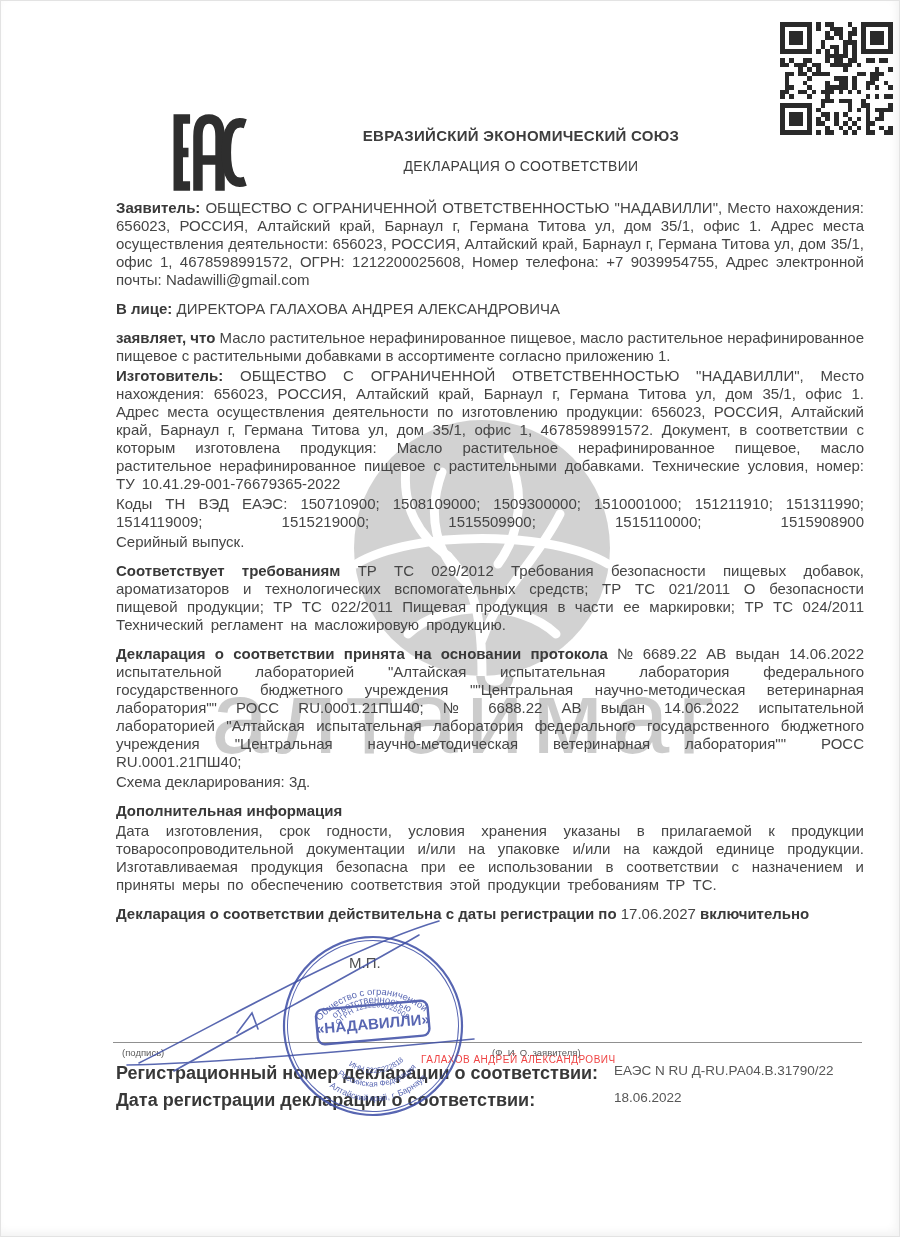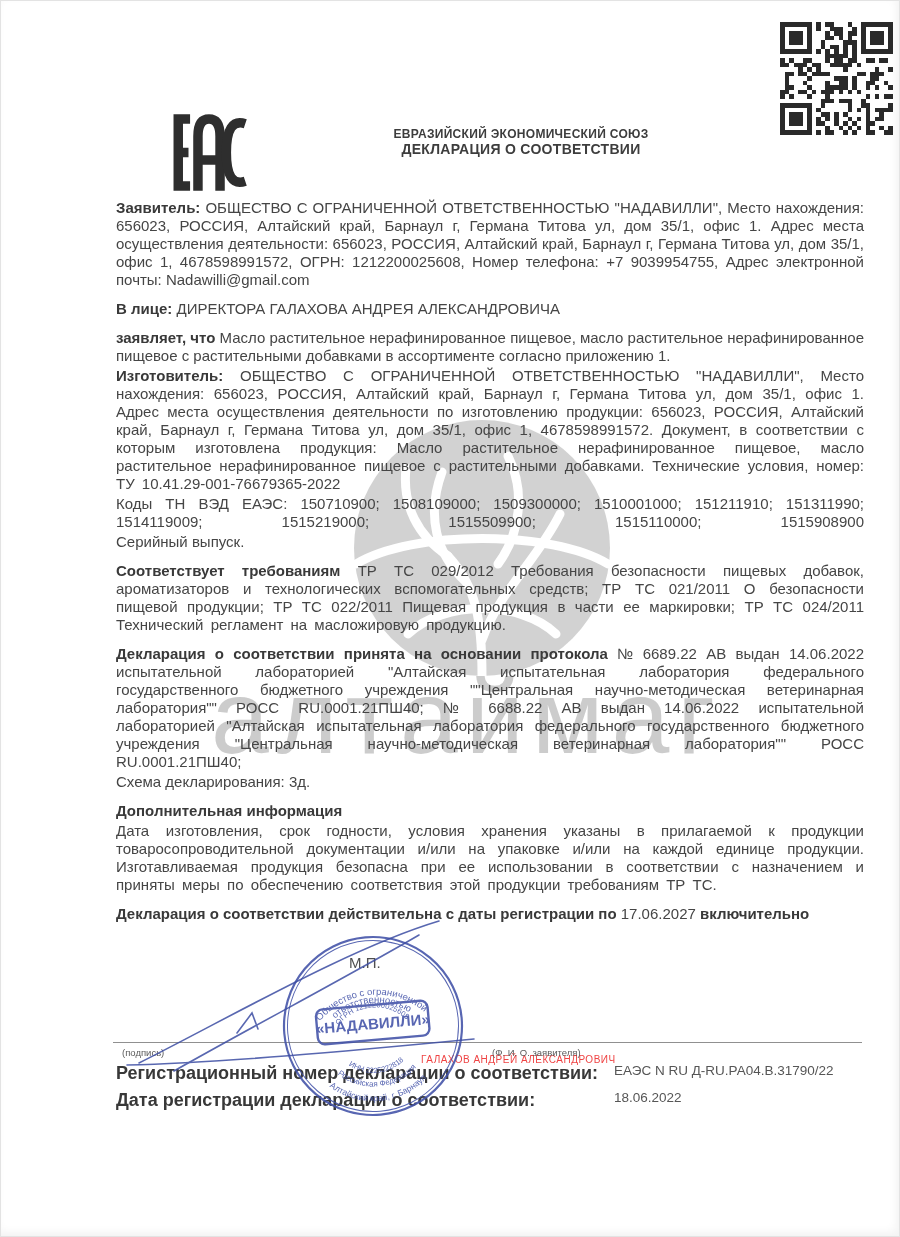--- a/index.html
+++ b/index.html
@@ -6,22 +6,22 @@
   html,body{margin:0;padding:0;background:#ffffff;}
   .page{
     position:relative;width:900px;height:1237px;background:#ffffff;overflow:hidden;
     font-family:"Liberation Sans",sans-serif;color:#454545;
     border:1px solid #e3e3e3;box-sizing:border-box;
     box-shadow:inset -3px -4px 8px rgba(0,0,0,0.05);
   }
   
   .eac{position:absolute;left:167px;top:104px;z-index:2;}
   .titles{position:absolute;left:225px;top:126px;width:590px;text-align:center;z-index:2;color:#3d3d3d;}
-  .titles .t1{font-size:12px;font-weight:bold;letter-spacing:.3px;}
-  .titles .t2{font-size:14px;font-weight:bold;letter-spacing:.3px;}
+  .titles .t1{font-size:15px;font-weight:bold;letter-spacing:.3px;}
+  .titles .t2{font-size:14px;font-weight:normal;letter-spacing:.3px;margin-top:14px;}
   .qr{position:absolute;left:779px;top:21px;width:113px;height:113px;z-index:2;}
   
   .flow{position:absolute;left:115px;top:198px;width:748px;z-index:2;}
   .para{font-size:15px;line-height:18px;text-align:justify;margin:0 0 11px 0;}
   .para.tight{margin-bottom:2px;}
   .b{font-weight:bold;color:#393939;}
   .codes{text-align:justify;text-align-last:justify;}
   .plain{text-align:left;}
   .wide{word-spacing:5px;}
   .mid{word-spacing:3px;}

